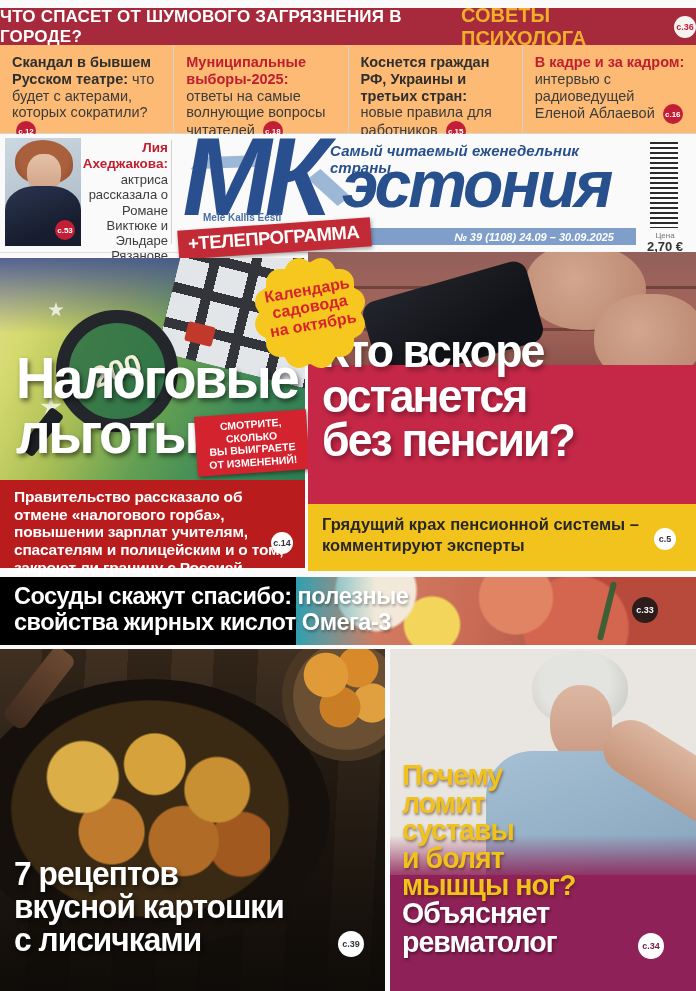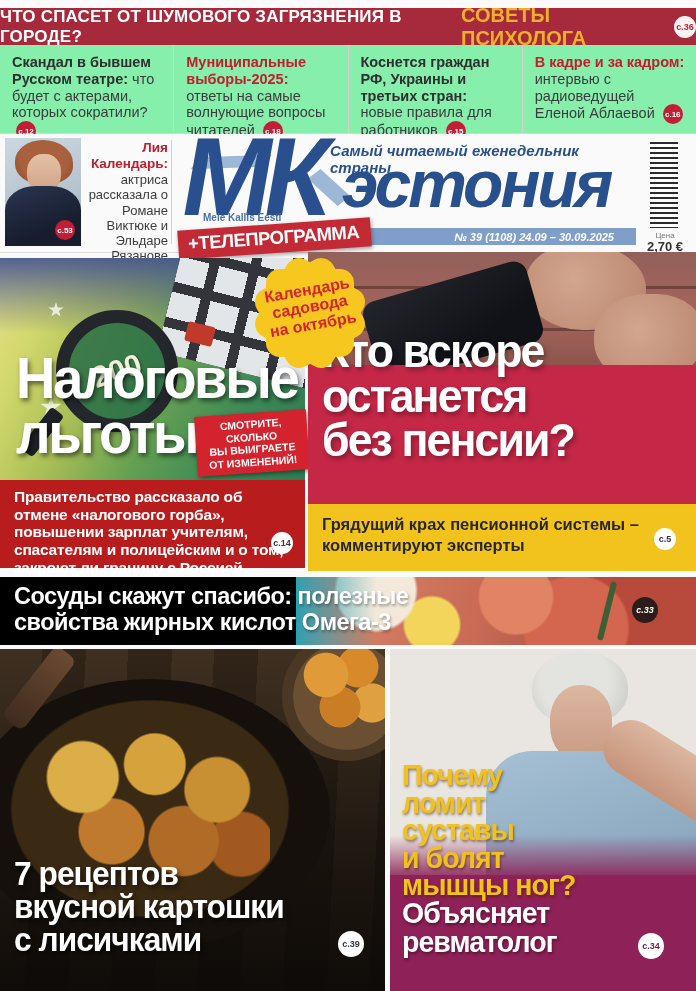--- a/index.html
+++ b/index.html
@@ -7,30 +7,30 @@
   .page{position:relative;width:696px;height:991px;background:#fbfafa;overflow:hidden;margin:0 auto;}
   .abs{position:absolute;}
   .pre{white-space:pre-line;}
 
   
   .pb{display:inline-flex;align-items:center;justify-content:center;border-radius:50%;
       width:22px;height:22px;font-size:9px;font-weight:bold;flex:0 0 auto;}
   .pb-red{background:#c21f36;color:#fff;}
   .pb-white-red{background:#f6f3f1;color:#c21f36;}
   .pb-white-dark{background:#fff;color:#33343c;}
-  .pb-dark{background:rgba(20,20,20,.85);color:#fff;font-style:italic;}
+  .pb-dark{background:rgba(20,20,20,.85);color:#fff;}
 
   
   .banner{left:0;top:8px;width:696px;height:37px;background:#a62a3c;display:flex;
           align-items:center;justify-content:center;gap:10px;}
   .banner-text{color:#fff;font-weight:bold;font-size:17px;letter-spacing:.2px;}
   .banner-hl{color:#eeb02c;font-weight:bold;font-size:20px;}
 
   
-  .teasers{left:0;top:45px;width:696px;height:88px;background:#86efac;display:flex;
+  .teasers{left:0;top:45px;width:696px;height:88px;background:#fdba74;display:flex;
            border-bottom:1px solid #d8d5d2;}
   .teaser{flex:1 1 0;padding:9px 10px 6px 12px;font-size:14.5px;line-height:1.16;color:#3c3c3c;}
   .teaser + .teaser{border-left:1px solid #d3d0cd;}
   .lead{font-weight:bold;color:#2f2f2f;}
   .lead.red{color:#bf1e2e;}
   .teaser .pb{width:20px;height:20px;font-size:8px;margin-left:4px;vertical-align:middle;}
 
   
   .masthead{left:0;top:134px;width:696px;height:118px;background:#fbfafa;border-bottom:1px solid #e0ddda;}
   .celeb{position:absolute;left:5px;top:4px;width:163px;height:108px;}
@@ -230,21 +230,21 @@
   </div>
 
   <div class="abs masthead">
     <div class="celeb">
       <div class="celeb-photo">
         <div class="celeb-hair"></div>
         <div class="celeb-face"></div>
         <div class="celeb-body"></div>
       </div>
       <div class="celeb-textbox">
-        <span class="celeb-lead">Лия Календарь:</span>
+        <span class="celeb-lead">Лия Ахеджакова:</span>
         <span>актриса рассказала о Романе Виктюке и Эльдаре Рязанове</span>
       </div>
       <span class="pb pb-red">с.53</span>
     </div>
     <div class="mast-divider"></div>
 
     <div class="mk-accent1"></div>
     <div class="mk-accent2"></div>
     <div class="mk-logo">МК</div>
     <div class="logo-subtitle">Meie Kallis Eesti</div>

